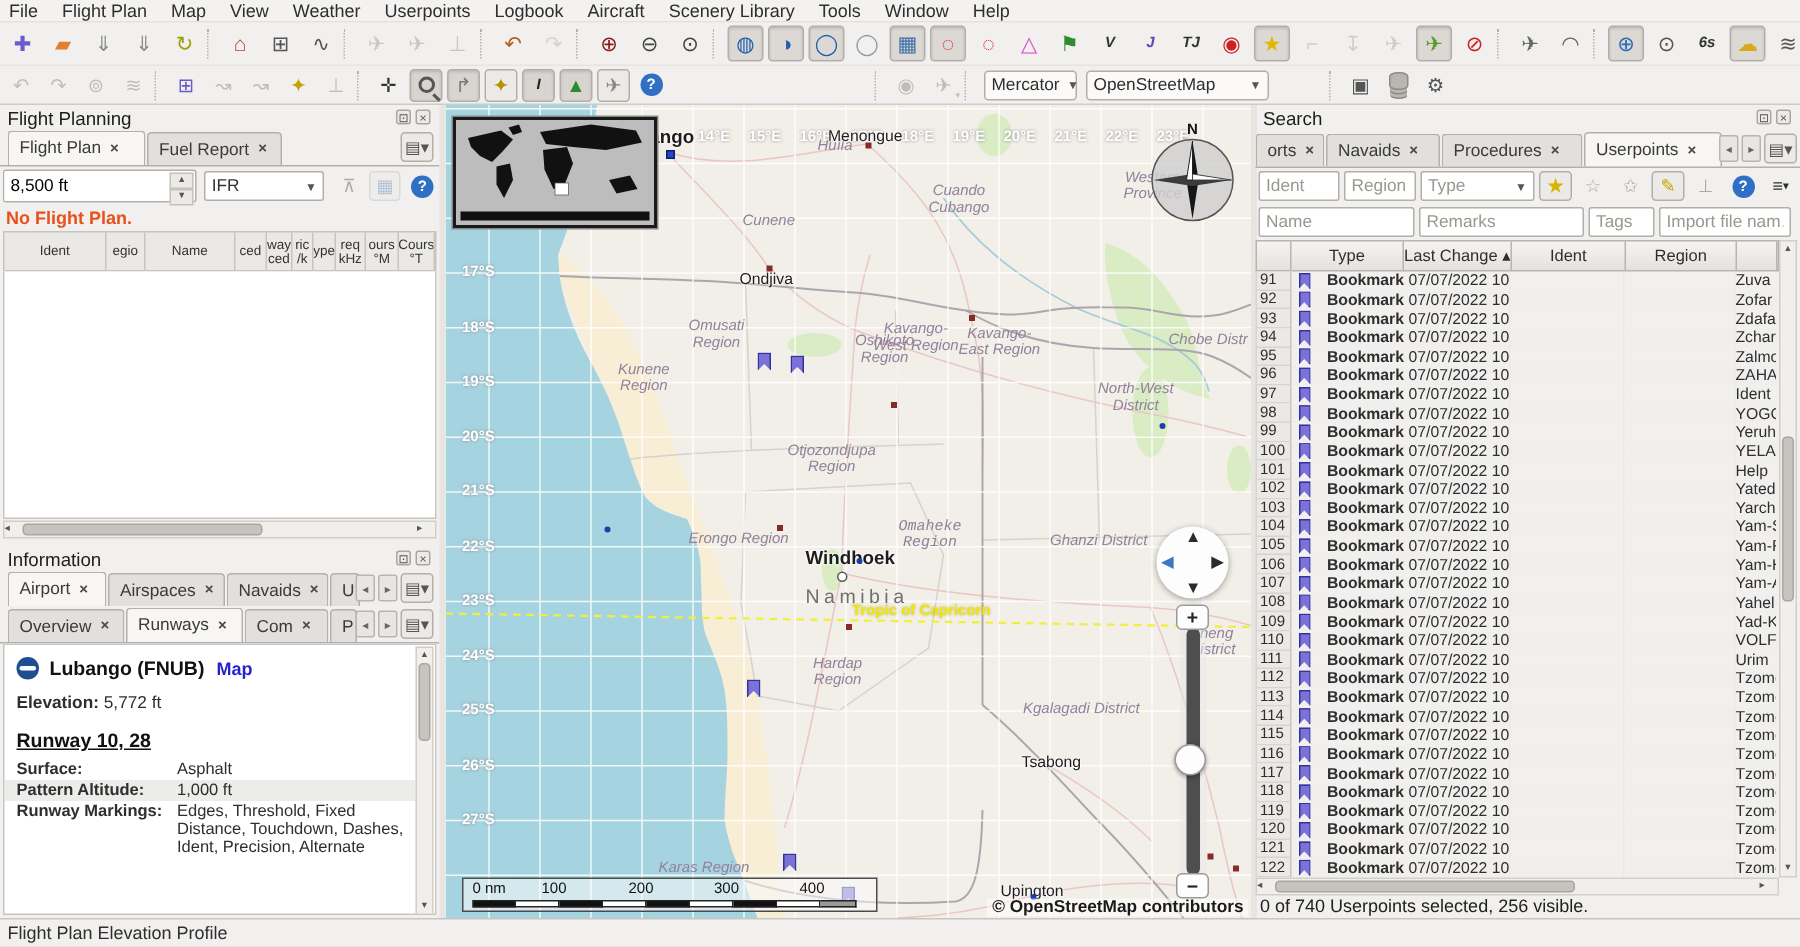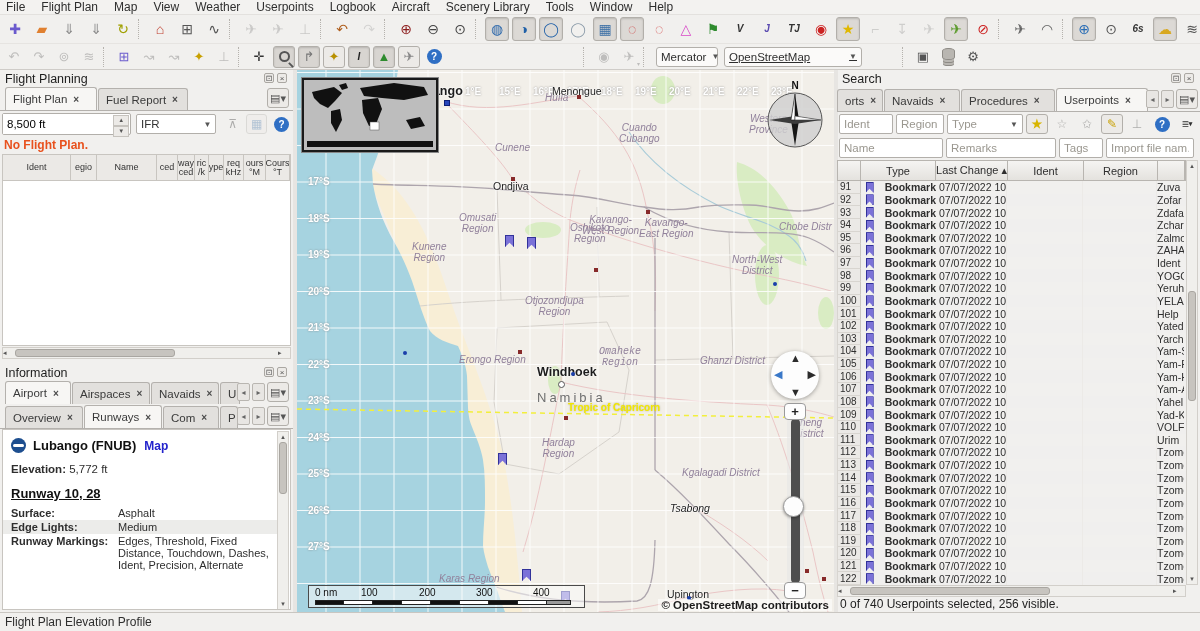--- a/index.html
+++ b/index.html
@@ -371,21 +371,21 @@
       </div>
       <div class="tbtn dis">
         <span style="color: rgb(85, 85, 85);">✈</span>
         <span class="caret">▾</span>
       </div>
       <div class="tbsep"></div>
       <div class="tcombo" style="width: 62px;">
         <span>Mercator</span>
         <span class="car">▼</span>
       </div>
-      <div class="tcombo" style="width: 138px; text-decoration: underline;">
+      <div class="tcombo" style="width: 122px;">
         <span>OpenStreetMap</span>
         <span class="car">▼</span>
       </div>
       <div class="tbsep" style="margin-left: 40px;"></div>
       <div class="tbtn">
         <span style="color: rgb(85, 85, 85);">▣</span>
       </div>
       <div class="tbtn">
         <span class="dbshape"></span>
       </div>
@@ -539,22 +539,22 @@
         <b>Elevation:</b>
         <span>5,772 ft</span>
       </div>
       <div id="apt-runway">Runway 10, 28</div>
       <div id="apt-kv">
           <div class="kvrow">
             <div class="kvlab">Surface:</div>
             <div class="kvval">Asphalt</div>
           </div>
           <div class="kvrow">
-            <div class="kvlab">Edge Lights:</div>
-            <div class="kvval">Medium</div>
+            <div class="kvlab">Pattern Altitude:</div>
+            <div class="kvval">1,000 ft</div>
           </div>
           <div class="kvrow">
             <div class="kvlab">Runway Markings:</div>
             <div class="kvval">Edges, Threshold, Fixed Distance, Touchdown, Dashes, Ident, Precision, Alternate</div>
           </div>
         </div>
       <div class="vscroll" style="right:1px;top:1px;height:179px;">
         <div class="sarrow">▴</div>
         <div class="vthumb" style="height:52px;"></div>
         <div class="sarrow" style="margin-top:auto;">▾</div>
@@ -656,35 +656,35 @@
         <div class="latlab" style="left: 11px; top: 142.5px;">18°S</div>
         <div class="latlab" style="left: 11px; top: 179px;">19°S</div>
         <div class="latlab" style="left: 11px; top: 215.5px;">20°S</div>
         <div class="latlab" style="left: 11px; top: 252px;">21°S</div>
         <div class="latlab" style="left: 11px; top: 288.5px;">22°S</div>
         <div class="latlab" style="left: 11px; top: 325px;">23°S</div>
         <div class="latlab" style="left: 11px; top: 361.5px;">24°S</div>
         <div class="latlab" style="left: 11px; top: 398px;">25°S</div>
         <div class="latlab" style="left: 11px; top: 434.5px;">26°S</div>
         <div class="latlab" style="left: 11px; top: 471px;">27°S</div>
-        <div class="lonlab" style="left: 168px; top: 16px;">1°E</div>
+        <div class="lonlab" style="left: 168px; top: 16px;">14°E</div>
         <div class="lonlab" style="left: 202px; top: 16px;">15°E</div>
         <div class="lonlab" style="left: 236px; top: 16px;">16°E</div>
         <div class="lonlab" style="left: 270px; top: 16px;">17°E</div>
         <div class="lonlab" style="left: 304px; top: 16px;">18°E</div>
         <div class="lonlab" style="left: 338px; top: 16px;">19°E</div>
         <div class="lonlab" style="left: 372px; top: 16px;">20°E</div>
         <div class="lonlab" style="left: 406px; top: 16px;">21°E</div>
         <div class="lonlab" style="left: 440px; top: 16px;">22°E</div>
         <div class="lonlab" style="left: 474px; top: 16px;">23°E</div>
         <div class="mcity big" style="left: 113px; top: 14px; z-index: 2;">Lubango</div>
         <div class="mcity" style="left: 255px; top: 15px;">Menongue</div>
         <div class="mcity" style="left: 196px; top: 110px;">Ondjiva</div>
         <div class="mcity big" style="left: 240px; top: 295px;">Windhoek</div>
-        <div class="mcity" style="left: 373px; top: 432px; font-style: italic;">Tsabong</div>
+        <div class="mcity" style="left: 384px; top: 432px;">Tsabong</div>
         <div class="mcity" style="left: 370px; top: 518px;">Upington</div>
         <div class="mregion" style="left: 97px; top: 42px;">
           <div>Namibe</div>
         </div>
         <div class="mregion" style="left: 248px; top: 23px;">
           <div>Huíla</div>
         </div>
         <div class="mregion" style="left: 198px; top: 73px;">
           <div>Cunene</div>
         </div>

